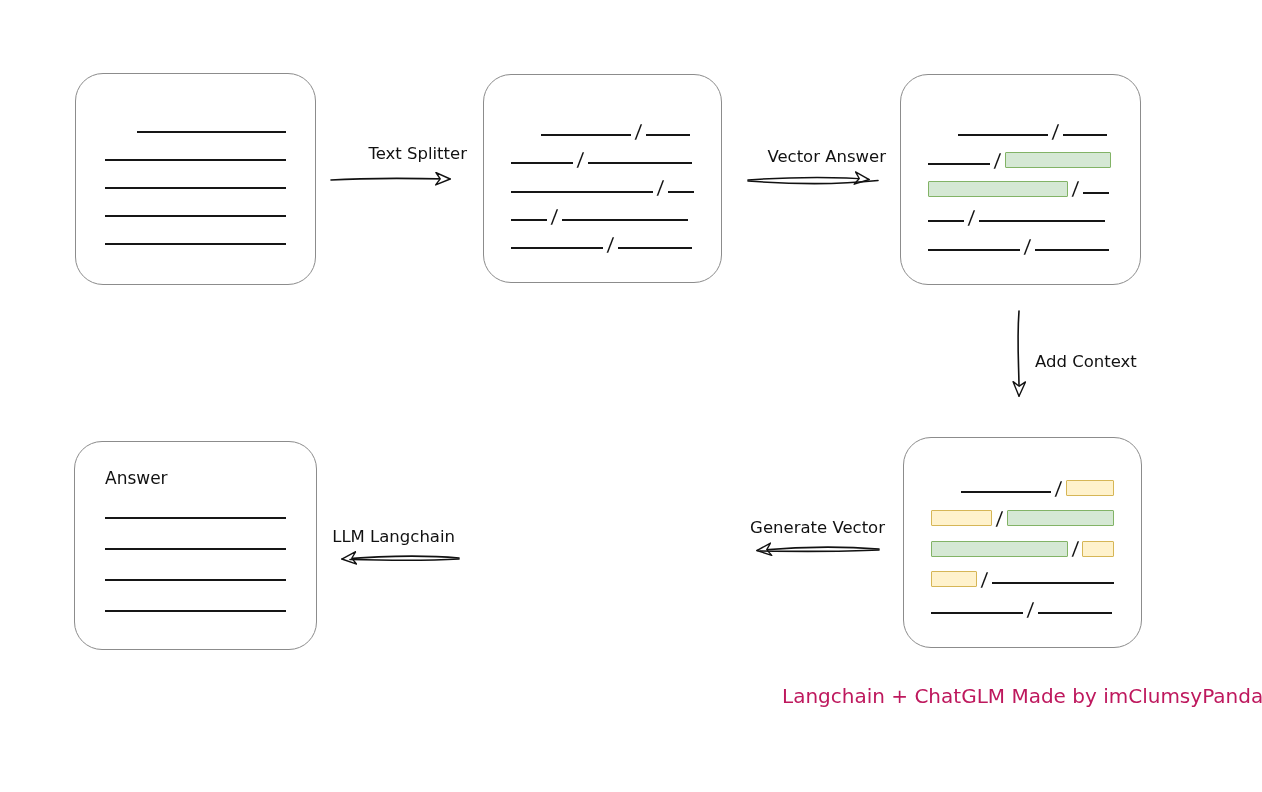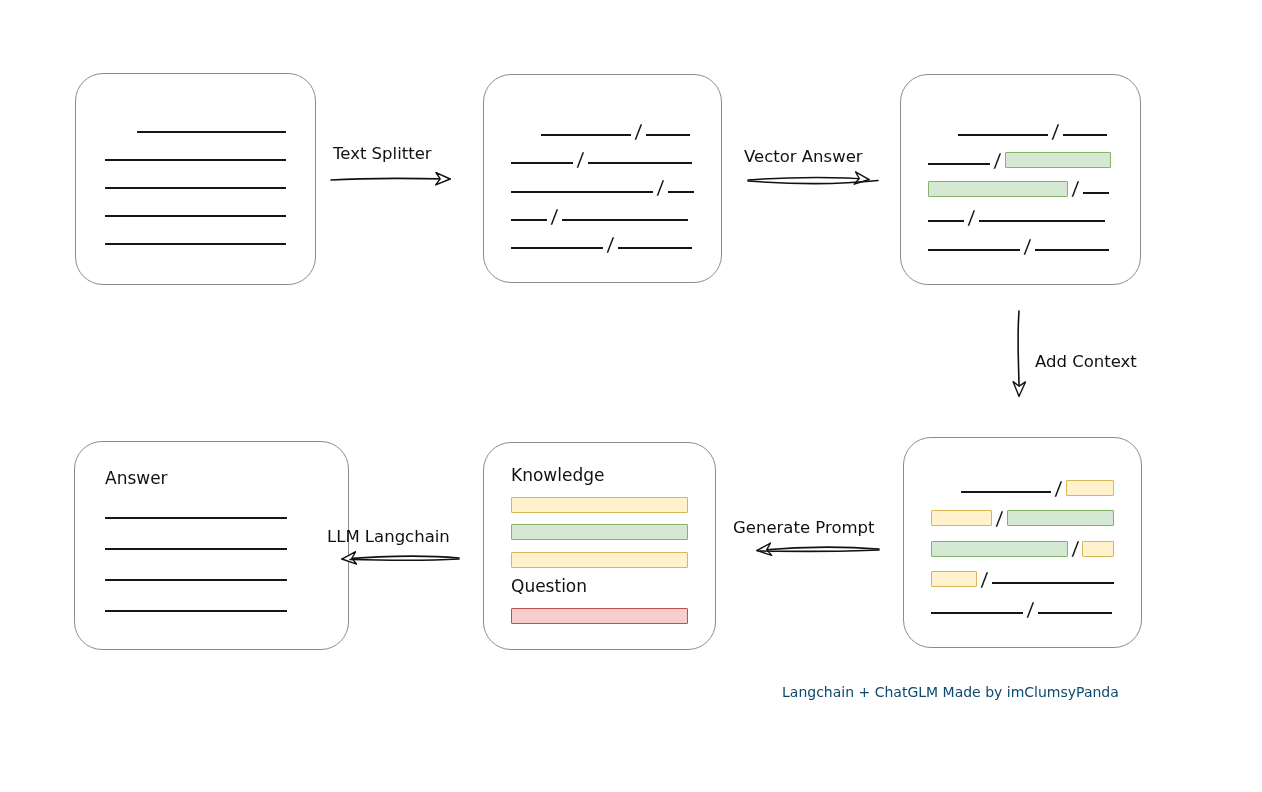--- a/index.html
+++ b/index.html
@@ -19,21 +19,21 @@
     box-sizing:border-box;
     display:flex;
     flex-direction:column;
     justify-content:space-between;
   }
   .box-doc      {left:75px;  top:73px;  width:241px; height:212px; padding:40px 29px 38px;}
   .box-chunks   {left:483px; top:74px;  width:239px; height:209px; padding:42px 27px 32px;}
   .box-retrieved{left:900px; top:74px;  width:241px; height:211px; padding:42px 27px 32px;}
   .box-context  {left:903px; top:437px; width:239px; height:211px; padding:36px 27px 32px;}
   .box-prompt   {left:483px; top:442px; width:233px; height:208px; padding:22px 27px 24px;}
-  .box-answer   {left:74px;  top:441px; width:275px; height:209px; padding:26px 30px 36px;}
+  .box-answer   {left:74px;  top:441px; width:243px; height:209px; padding:26px 30px 36px;}
 
   .seg-row{display:flex;align-items:flex-end;height:20px;}
   .seg-label-row{height:auto;align-items:flex-start;}
   .seg-gap{display:inline-block;height:1px;}
   .seg-line{display:inline-block;height:2px;background:#161616;margin-bottom:1px;}
   .seg-slash{
     display:inline-block;width:15px;text-align:center;
     font-size:19px;line-height:0.85;font-weight:500;
     transform:translateY(2px) skewX(-4deg);
   }
@@ -44,32 +44,32 @@
   .box-prompt .seg-chip{margin-bottom:1px;}
   .chip-green {background:var(--green-fill,#d5e8d4); border-color:var(--green-border,#82b366);}
   .chip-yellow{background:var(--yellow-fill,#fff2cc);border-color:var(--yellow-border,#d6b656);}
   .chip-red   {background:var(--red-fill,#f8cecc);  border-color:var(--red-border,#b85450);}
   .seg-label{font-size:17px;line-height:1.25;color:#111;}
 
   .arrow-label{
     position:absolute;
     font-size:16.5px;
     white-space:nowrap;
-    text-align:left;
+    text-align:right;
     color:#111;
   }
   .lbl-text-splitter {left:333px;top:144px;width:134px;}
   .lbl-vector-search {left:744px;top:147px;width:142px;}
   .lbl-add-context   {left:1035px;top:352px;width:120px;text-align:left;}
   .lbl-generate-prompt{left:733px;top:518px;width:152px;}
   .lbl-llm-response  {left:327px;top:527px;width:128px;}
 
   .caption{
     position:absolute;left:782px;top:684px;
-    font-size:14px;color:#0c4a6e;white-space:nowrap;
+    font-size:20px;color:#be185d;white-space:nowrap;
   }
   svg.arrows{position:absolute;left:0;top:0;pointer-events:none;}
 </style>
 </head>
 <body>
 
 <div class="canvas">
 
   <div class="box box-doc">
       <div class="seg-row">
@@ -164,40 +164,20 @@
       </div>
       <div class="seg-row">
         <span class="seg-chip chip-yellow" style="width: 46px;"></span>
         <span class="seg-slash">/</span>
         <span class="seg-line" style="width: 122px;"></span>
       </div>
       <div class="seg-row">
         <span class="seg-line" style="width: 92px;"></span>
         <span class="seg-slash">/</span>
         <span class="seg-line" style="width: 74px;"></span>
-      </div>
-    </div>
-  <div class="box box-prompt">
-      <div class="seg-row seg-label-row">
-        <span class="seg-label">Knowledge</span>
-      </div>
-      <div class="seg-row">
-        <span class="seg-chip chip-yellow" style="width: 184px;"></span>
-      </div>
-      <div class="seg-row">
-        <span class="seg-chip chip-green" style="width: 184px;"></span>
-      </div>
-      <div class="seg-row">
-        <span class="seg-chip chip-yellow" style="width: 184px;"></span>
-      </div>
-      <div class="seg-row seg-label-row">
-        <span class="seg-label">Question</span>
-      </div>
-      <div class="seg-row">
-        <span class="seg-chip chip-red" style="width: 184px;"></span>
       </div>
     </div>
   <div class="box box-answer">
       <div class="seg-row seg-label-row">
         <span class="seg-label">Answer</span>
       </div>
       <div class="seg-row">
         <span class="seg-line" style="width: 182px;"></span>
       </div>
       <div class="seg-row">
@@ -235,18 +215,18 @@
       <g>
         <path d="M459,558 C425,555 388,555.5 342,559" marker-end="url(#ah)"></path>
         <path d="M459,559 C425,561 388,560.5 350,559.5"></path>
       </g>
     </g>
   </svg>
 
   <div class="arrow-label lbl-text-splitter">Text Splitter</div>
   <div class="arrow-label lbl-vector-search">Vector Answer</div>
   <div class="arrow-label lbl-add-context">Add Context</div>
-  <div class="arrow-label lbl-generate-prompt">Generate Prompt</div>
+  <div class="arrow-label lbl-generate-prompt">Generate Vector</div>
   <div class="arrow-label lbl-llm-response">LLM Langchain</div>
 
   <div class="caption">Langchain + ChatGLM Made by imClumsyPanda</div>
 
 </div>
 
 </body></html>

